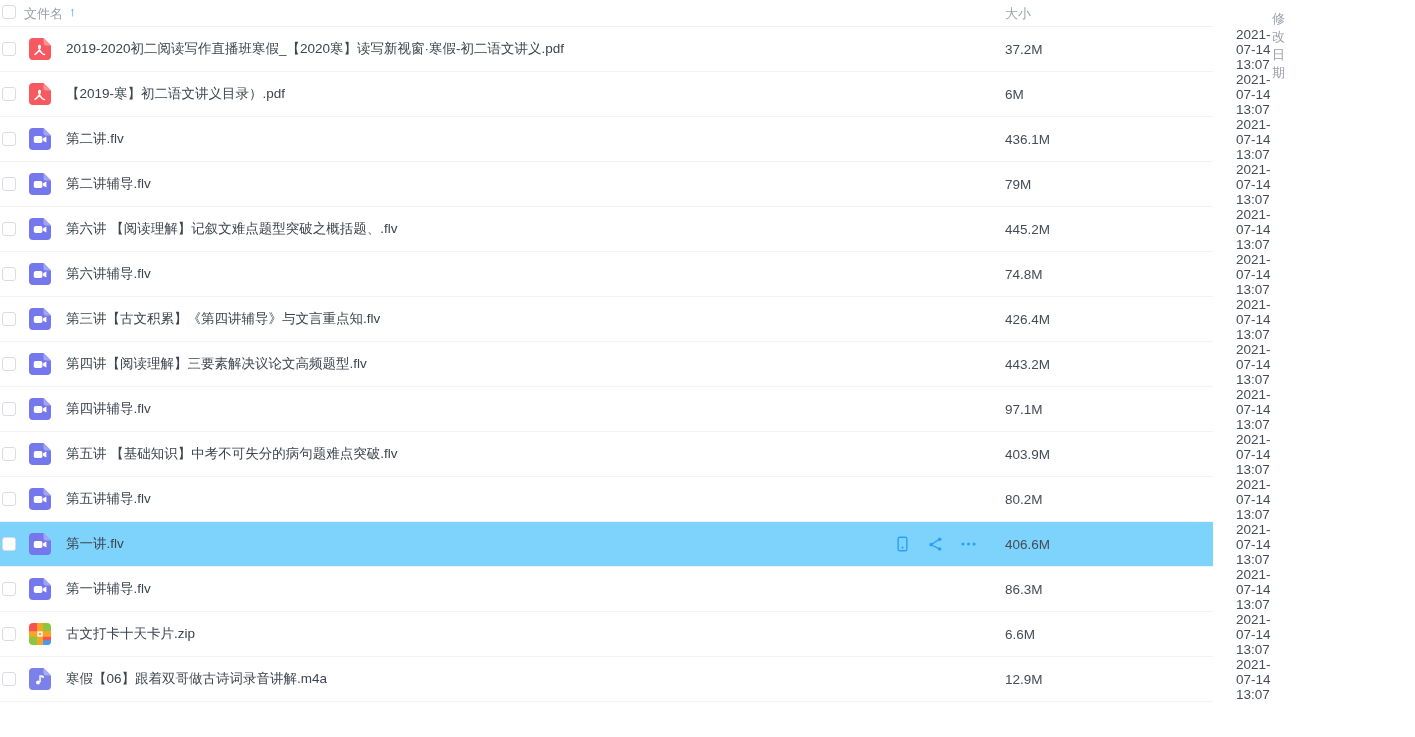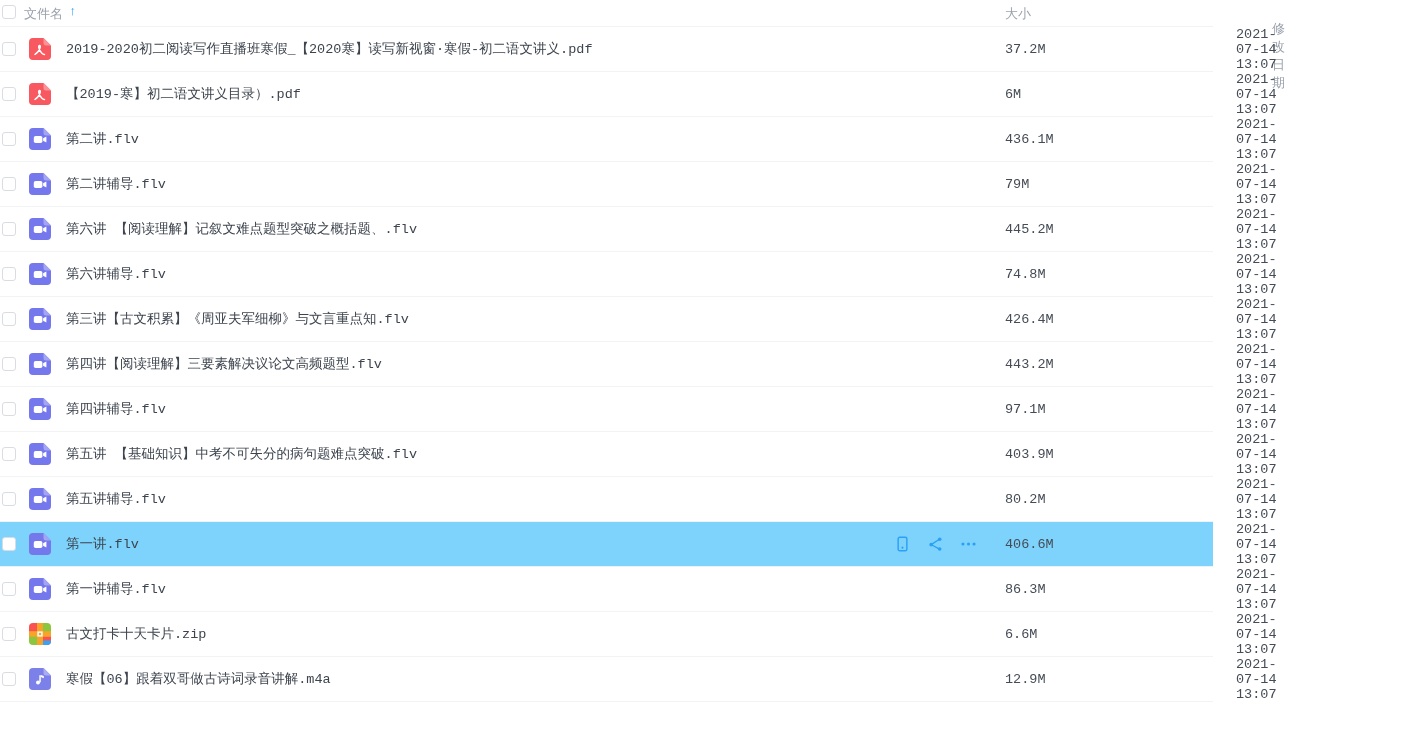--- a/index.html
+++ b/index.html
@@ -2,32 +2,32 @@
 <html><head>
 <meta charset="utf-8">
 <style>
   * { box-sizing: border-box; }
   html,body { margin:0; padding:0; background:#fff; }
   body {
     width:1415px; height:737px; overflow:hidden;
     font-family:"Liberation Sans","DejaVu Sans",sans-serif;
     -webkit-font-smoothing:antialiased;
   }
-  .file-table { width:1213px;font-family:Liberation Mono, monospace; }
+  .file-table { width:1213px; }
 
   
   .header-row {
     position:relative; height:27px; width:100%;
     border-bottom:1px solid #f0f2f4;
     color:#9aa1ab; font-size:13px;
   }
   .header-row .col-name-label { position:absolute; left:24px; top:5px; cursor:pointer; }
   .header-row .sort-arrow { position:absolute; left:69px; top:4px; color:#2ba0f5; font-weight:bold; font-size:13px; cursor:pointer;}
   .header-row .col-size-label { position:absolute; left:1005px; top:5px; }
-  .header-row .col-date-label { position:absolute; left:1272px; top:20px; }
+  .header-row .col-date-label { position:absolute; left:1272px; top:10px; }
 
   .checkbox {
     position:absolute; left:2px; top:50%; margin-top:-7px;
     width:14px; height:14px; border:1px solid #d9dce1; border-radius:3px;
     background:#fff; cursor:pointer;
   }
   .header-row .checkbox { margin-top:-8px; }
 
   
   .file-row {
@@ -169,21 +169,21 @@
 
     <span class="file-icon">
       <svg viewBox="0 0 24 24" width="24" height="24">
         <path d="M5 1h10.5L23 8.5V19a4 4 0 0 1-4 4H5a4 4 0 0 1-4-4V5a4 4 0 0 1 4-4z" fill="#7577ec"></path>
         <path d="M15.5 1L23 8.5h-5a2.5 2.5 0 0 1-2.5-2.5z" fill="#a3a5f4"></path>
         <rect x="5.8" y="8.9" width="8.6" height="7.2" rx="1.8" fill="#fff"></rect>
         <path d="M15.1 11.3l3.3-1.7v5.8l-3.3-1.7z" fill="#fff"></path>
       </svg>
     </span>
 
-    <a class="file-name">第三讲【古文积累】《周亚夫军细柳》与文言重点知.flv</a>
+    <a class="file-name">第三讲【古文积累】《第四讲辅导》与文言重点知.flv</a>
 
     <span class="file-size">426.4M</span>
     <span class="file-date">2021-07-14 13:07</span>
   </div>
       <div class="file-row">
     <span class="checkbox"></span>
 
     <span class="file-icon">
       <svg viewBox="0 0 24 24" width="24" height="24">
         <path d="M5 1h10.5L23 8.5V19a4 4 0 0 1-4 4H5a4 4 0 0 1-4-4V5a4 4 0 0 1 4-4z" fill="#7577ec"></path>

